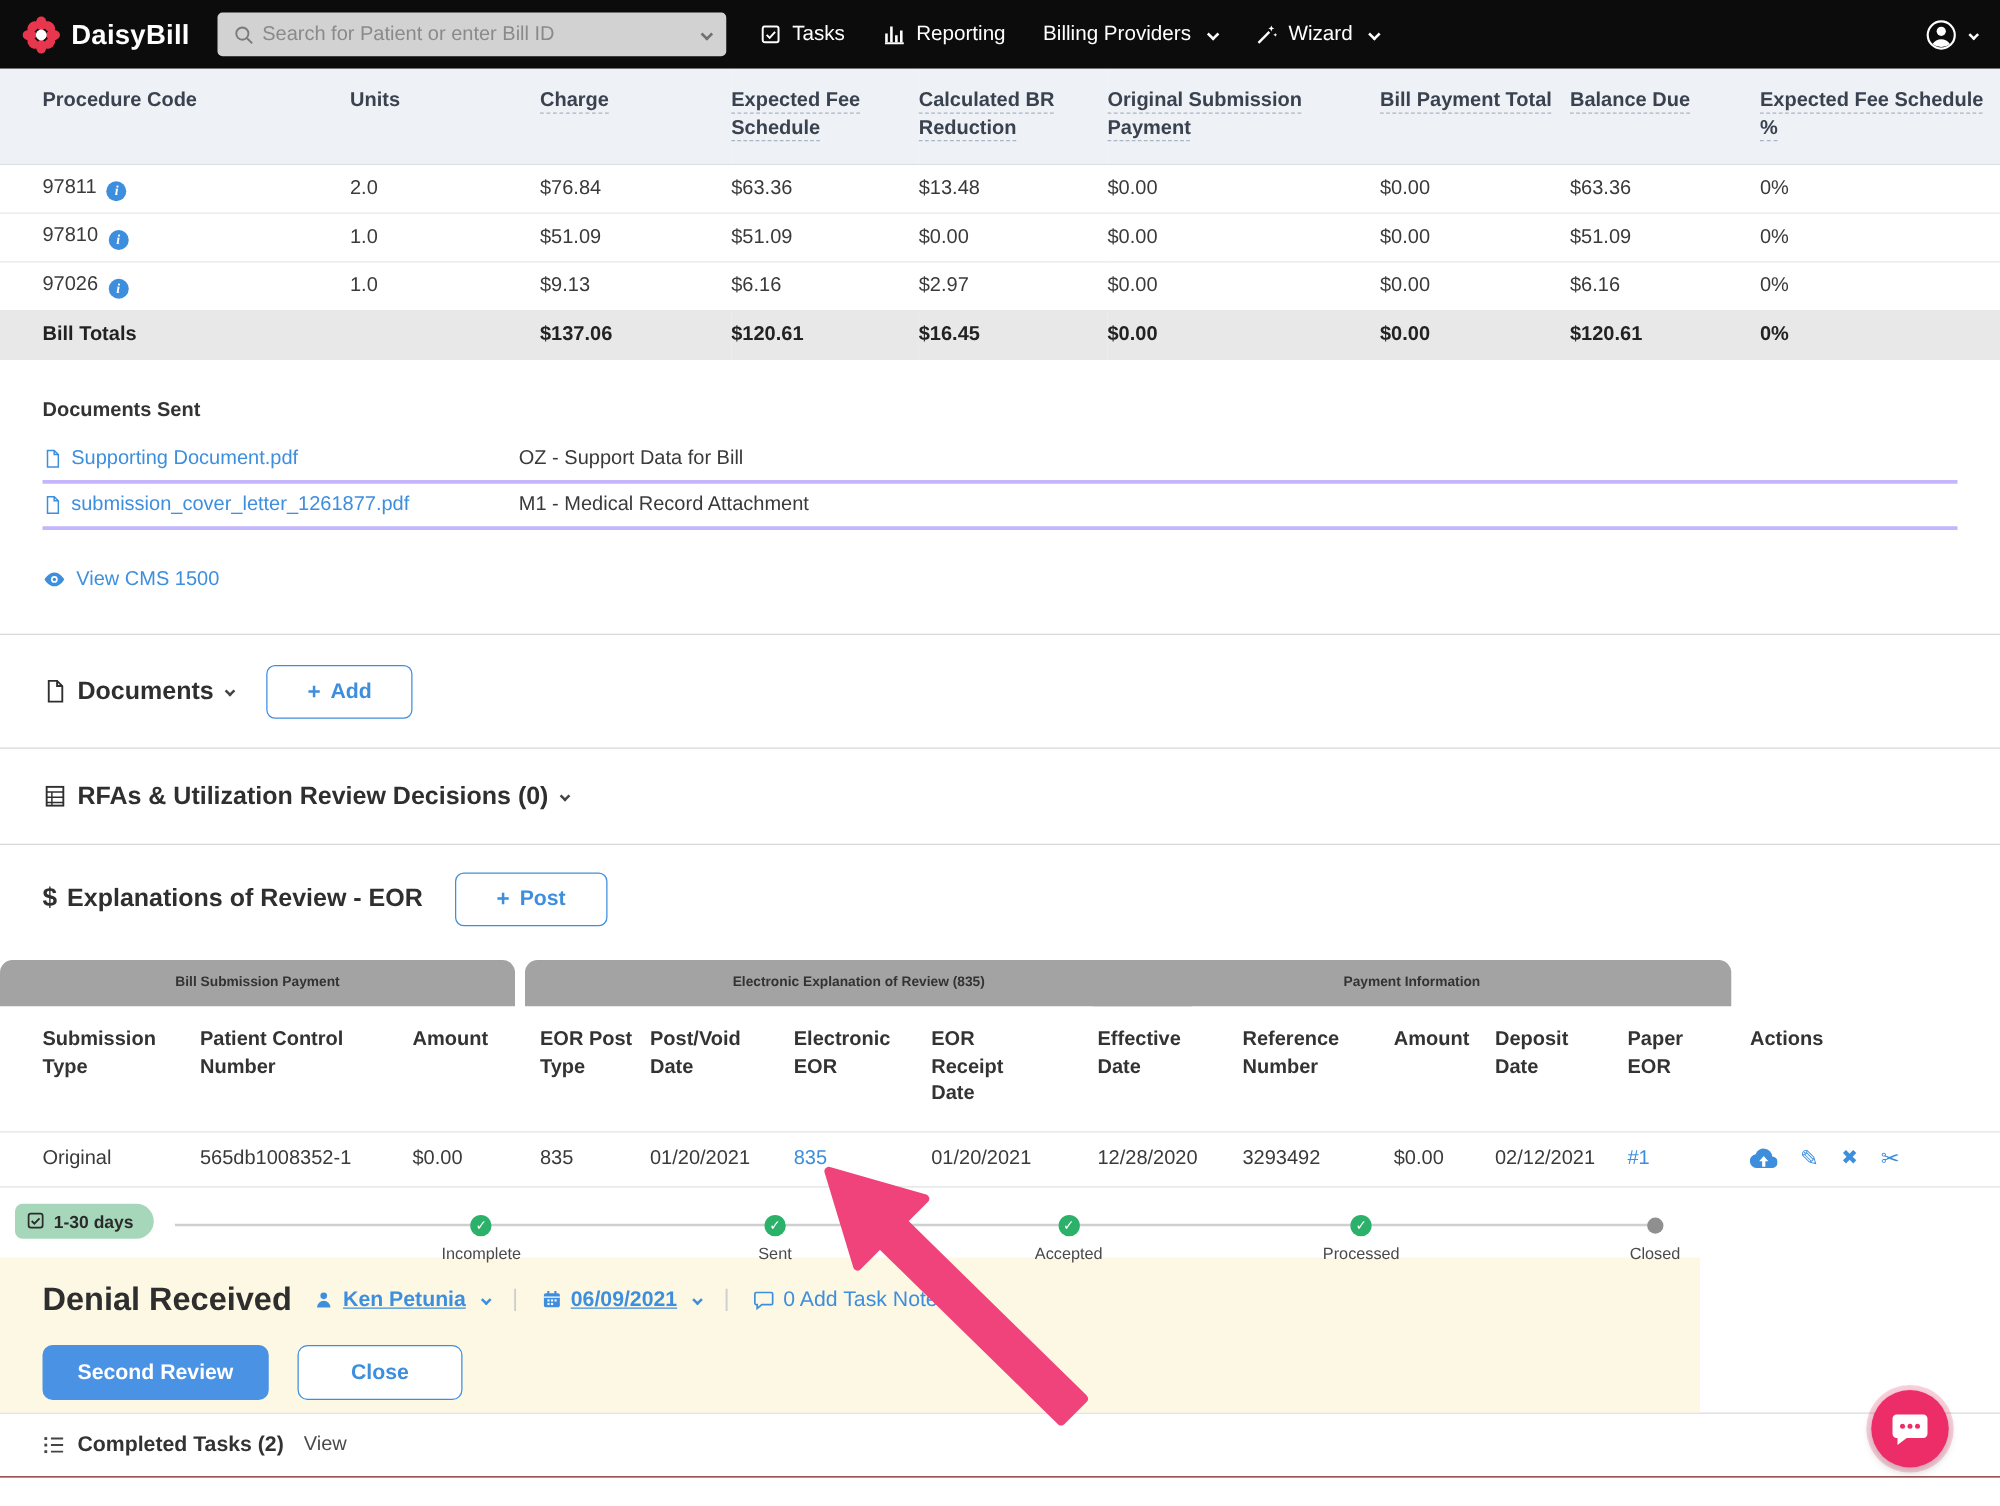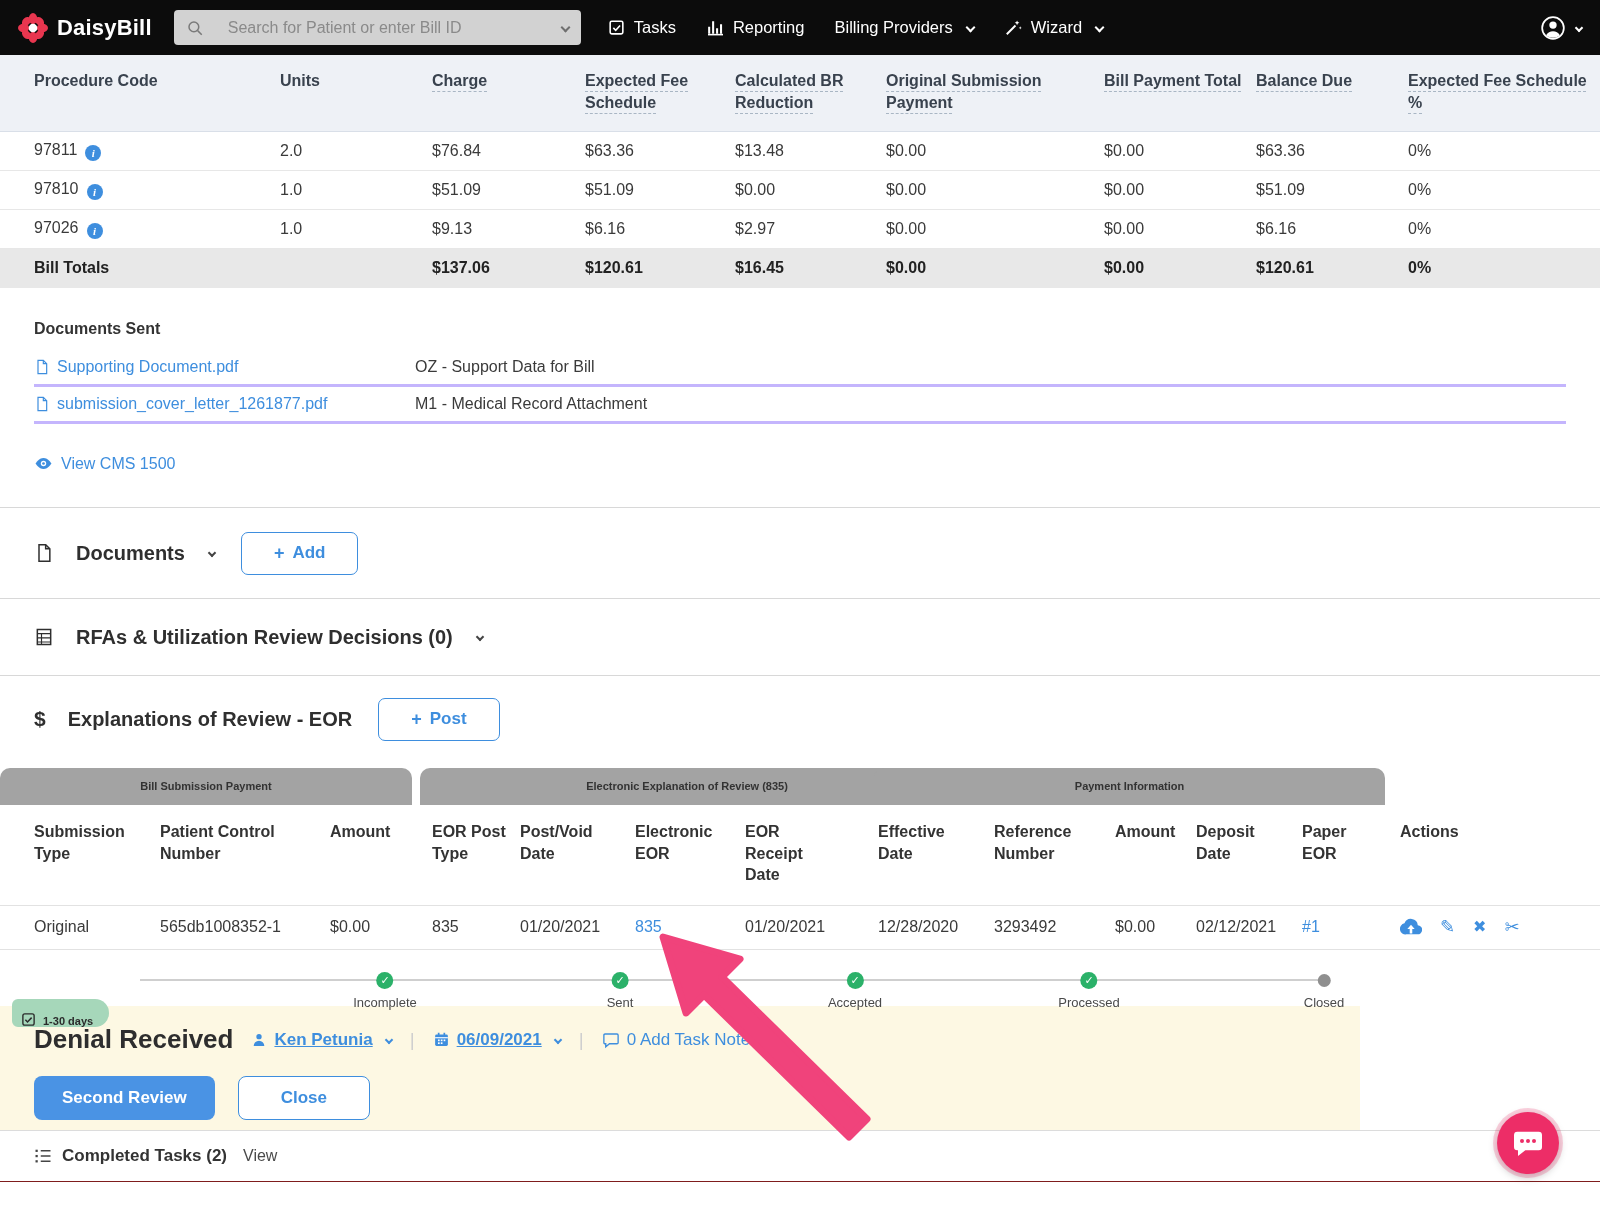--- a/index.html
+++ b/index.html
@@ -13,21 +13,21 @@
   }
   
   .navbar {
     height: 55px; background: #0c0c0c; display: flex; align-items: center;
     padding: 0 18px; color: #fff;
   }
   .brand { display: flex; align-items: center; gap: 9px; cursor: pointer; }
   .brand-text { font-size: 22px; font-weight: 700; letter-spacing: .2px; }
   .searchbox {
     margin-left: 22px; width: 407px; height: 35px; background: #d2d2d2;
-    border-radius: 4px; display: flex; align-items: center; padding: 0 12px; gap: 24px;
+    border-radius: 4px; display: flex; align-items: center; padding: 0 12px; gap: 6px;
   }
   .searchbox input {
     flex: 1; border: none; outline: none; background: transparent;
     font-size: 16px; color: #444; font-family: inherit;
   }
   .searchbox input::placeholder { color: #8a8a8a; }
   .chev {
     display: inline-block; width: 7px; height: 7px;
     border-right: 2px solid currentColor; border-bottom: 2px solid currentColor;
     transform: rotate(45deg); margin-left: 6px; vertical-align: 2px;
@@ -69,21 +69,21 @@
   .doc-file-link { width: 381px; display: flex; align-items: center; gap: 7px; color: #3e8ede; font-size: 16px; cursor: pointer; }
   .doc-file-desc { font-size: 16px; color: #3a3a3a; }
   .view-cms { margin-top: 30px; display: flex; align-items: center; gap: 8px; color: #3e8ede; font-size: 16px; cursor: pointer; width: max-content; }
   .divider { border-top: 1px solid #d8d8d8; margin-top: 34px; }
   .divider.tight { margin-top: 0; }
   
   .section-bar { display: flex; align-items: center; padding-left: 34px; }
   .bar-documents { height: 90px; }
   .bar-rfas { height: 76px; }
   .bar-eor { height: 80px; padding-top: 6px; }
-  .bar-title { font-size: 20px; font-weight: 700; color: #2f2f2f; display: flex; align-items: center; gap: 22px; cursor: pointer; }
+  .bar-title { font-size: 20px; font-weight: 700; color: #2f2f2f; display: flex; align-items: center; gap: 8px; cursor: pointer; }
   .bar-title .chev { color: #444; margin-left: 2px; }
   .btn-outline {
     margin-left: 26px; border: 1px solid #3e8ede; color: #3e8ede; background: #fff;
     border-radius: 7px; font-size: 17px; font-weight: 700; padding: 10px 32px;
     display: flex; align-items: center; gap: 8px; cursor: pointer; font-family: inherit;
   }
   .plus { font-size: 18px; font-weight: 700; }
   .dollar-glyph { font-size: 21px; font-weight: 700; color: #2f2f2f; }
   
   .eor-tabs { position: relative; height: 37px; margin-top: 12px; }
@@ -101,22 +101,22 @@
   .eor-table td { height: 44px; font-size: 16px; color: #3a3a3a; border-bottom: 1px solid #e2e2e2; padding-right: 10px; }
   .w74 { display: inline-block; max-width: 74px; }
   .blue-link { color: #3e8ede; cursor: pointer; }
   .actions-wrap { display: flex; align-items: center; gap: 18px; color: #3e8ede; font-size: 18px; }
   .act-icon { cursor: pointer; line-height: 1; display: inline-flex; align-items: center; }
   
   .timeline { position: relative; height: 56px; }
   .tl-line { position: absolute; left: 140px; top: 29px; width: 1188px; height: 2px; background: #cfcfcf; }
   .days-badge {
     position: absolute; left: 12px; top: 13px; height: 28px; background: #a6d7ba;
-    border-radius: 6px 14px 14px 6px; display: flex; align-items: flex-end; gap: 7px;
-    padding: 0 16px 0 9px; font-size: 11px; font-weight: 700; color: #2b2b2b; margin-top: 36px;
+    border-radius: 6px 14px 14px 6px; display: flex; align-items: center; gap: 7px;
+    padding: 0 16px 0 9px; font-size: 14px; font-weight: 700; color: #2b2b2b;
   }
   .stage { position: absolute; top: 22px; transform: translateX(-50%); display: flex; flex-direction: column; align-items: center; }
   .dot-area { height: 17px; display: flex; align-items: center; }
   .dot {
     width: 17px; height: 17px; border-radius: 50%; background: #2bb169; color: #fff;
     font-size: 11px; display: flex; align-items: center; justify-content: center; font-weight: 700;
   }
   .stage.pending .dot { width: 13px; height: 13px; background: #8f8f8f; color: transparent; }
   .stage-label { margin-top: 6px; font-size: 13px; color: #4a4a4a; white-space: nowrap; }
   

